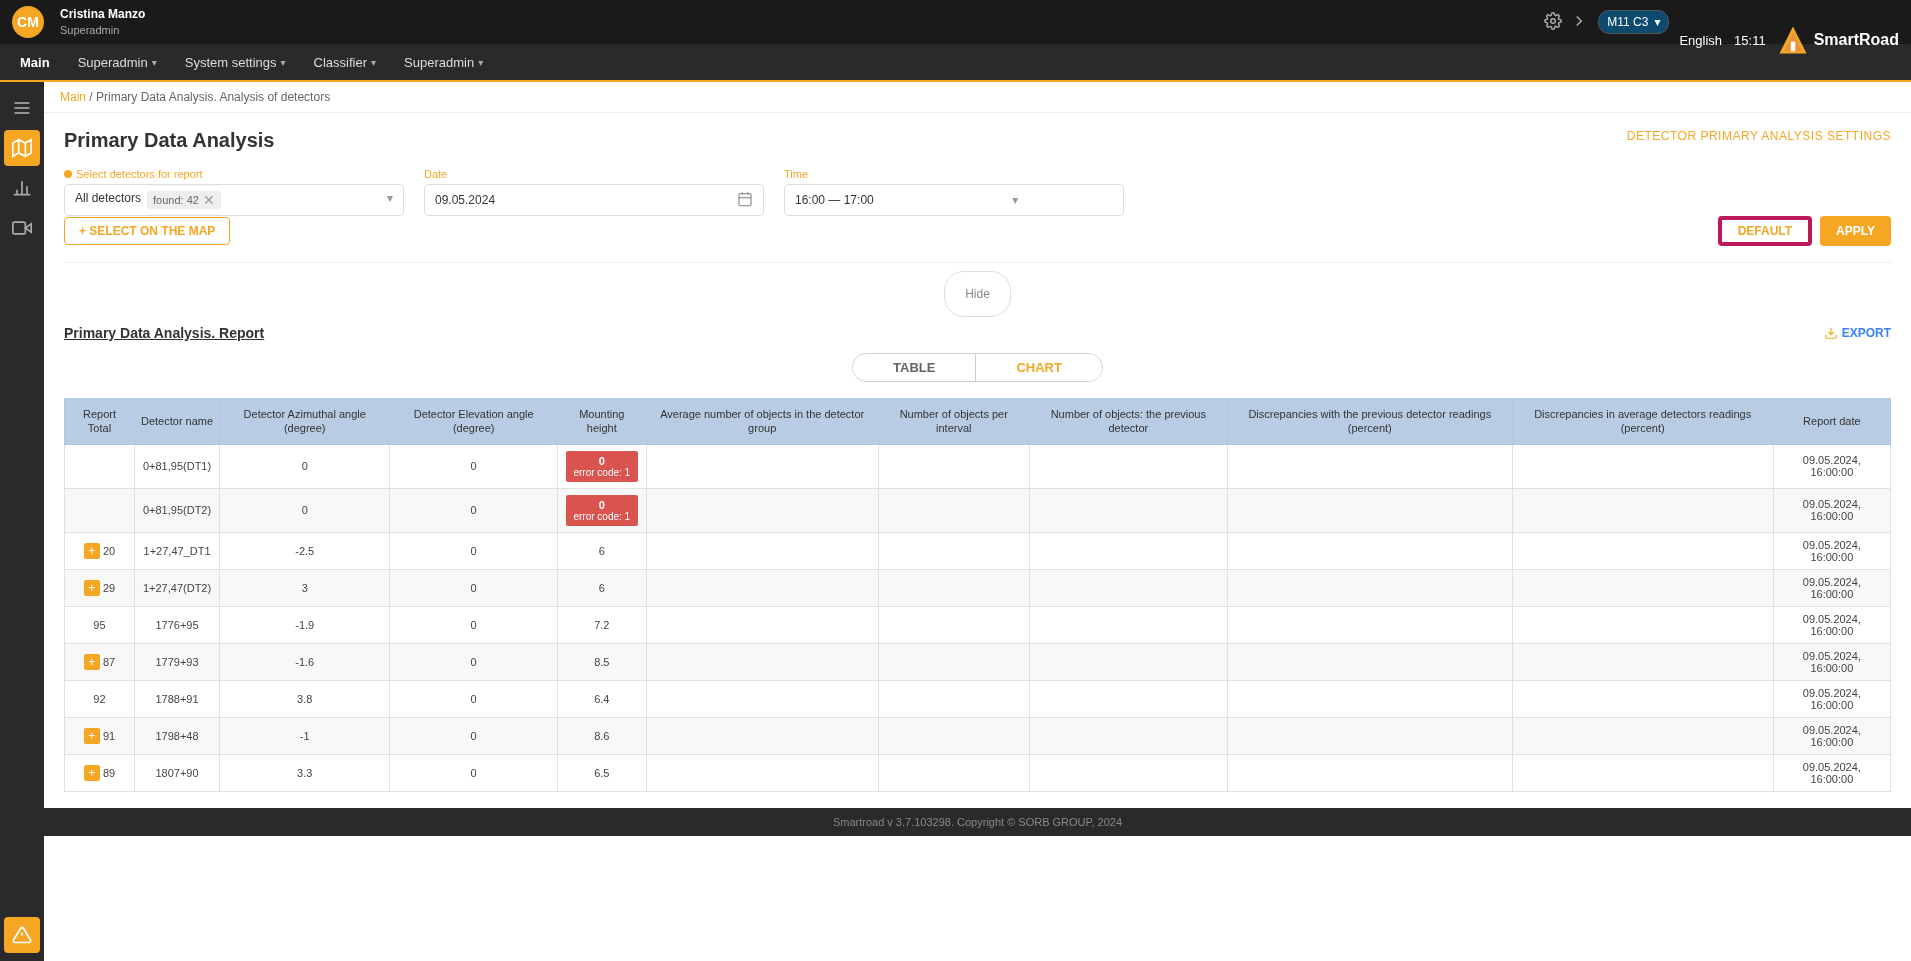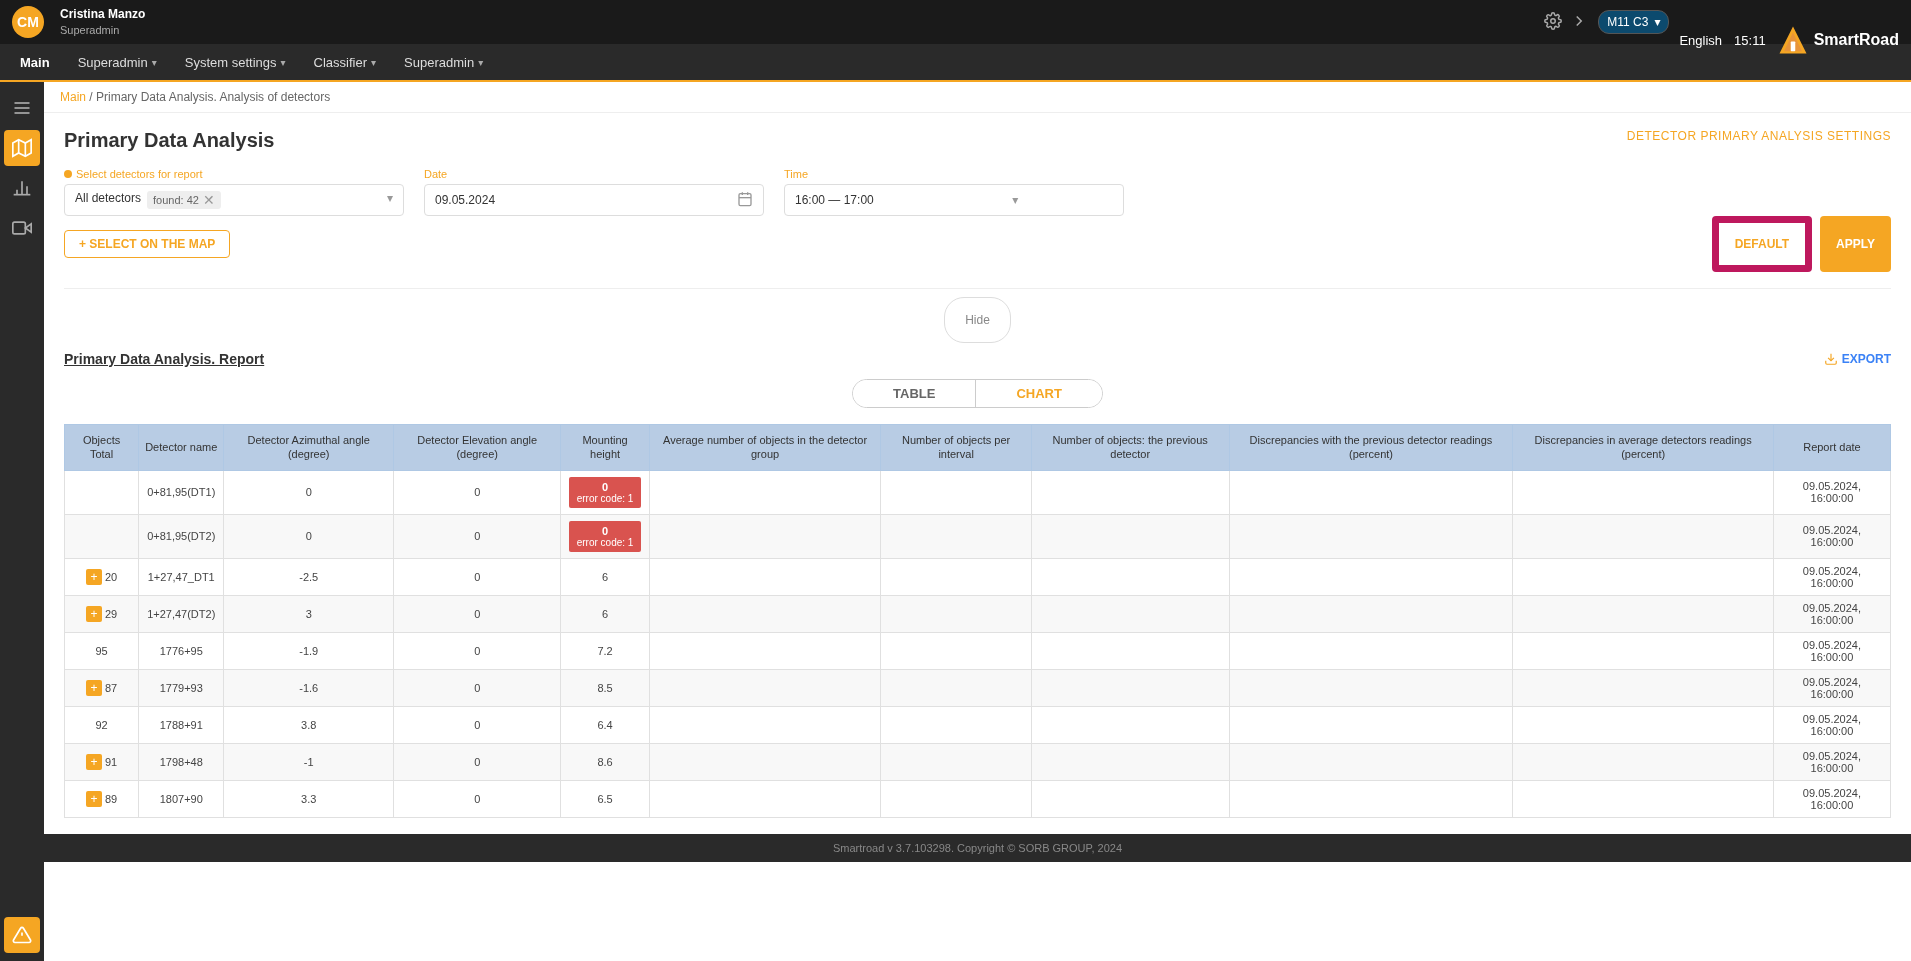--- a/index.html
+++ b/index.html
@@ -193,24 +193,24 @@
       color: #f5a623;
       background: #fff;
       padding: 6px 14px;
       border-radius: 4px;
       cursor: pointer;
       font-size: 12px;
       font-weight: bold;
     }
     .btn-group { display: flex; gap: 8px; }
     .default-btn {
-      border: 7px solid #be185d;
+      border: 4px solid #be185d;
       color: #f5a623;
       background: #fff;
-      padding: 14px 16px;
+      padding: 4px 16px;
       border-radius: 4px;
       cursor: pointer;
       font-size: 12px;
       font-weight: bold;
     }
     .apply-btn {
       background: #f5a623;
       color: #fff;
       border: none;
       padding: 6px 16px;
@@ -536,21 +536,21 @@
         <div class="tab-container">
           <button class="tab-btn">TABLE</button>
           <button class="tab-btn active">CHART</button>
         </div>
       </div>
 
       <div style="overflow-x:auto;">
         <table class="data-table">
           <thead>
             <tr>
-              <th>Objects Total</th>
+              <th>Report Total</th>
               <th>Detector name</th>
               <th>Detector Azimuthal angle (degree)</th>
               <th>Detector Elevation angle (degree)</th>
               <th>Mounting height</th>
               <th>Average number of objects in the detector group</th>
               <th>Number of objects per interval</th>
               <th>Number of objects: the previous detector</th>
               <th>Discrepancies with the previous detector readings (percent)</th>
               <th>Discrepancies in average detectors readings (percent)</th>
               <th>Report date</th>

